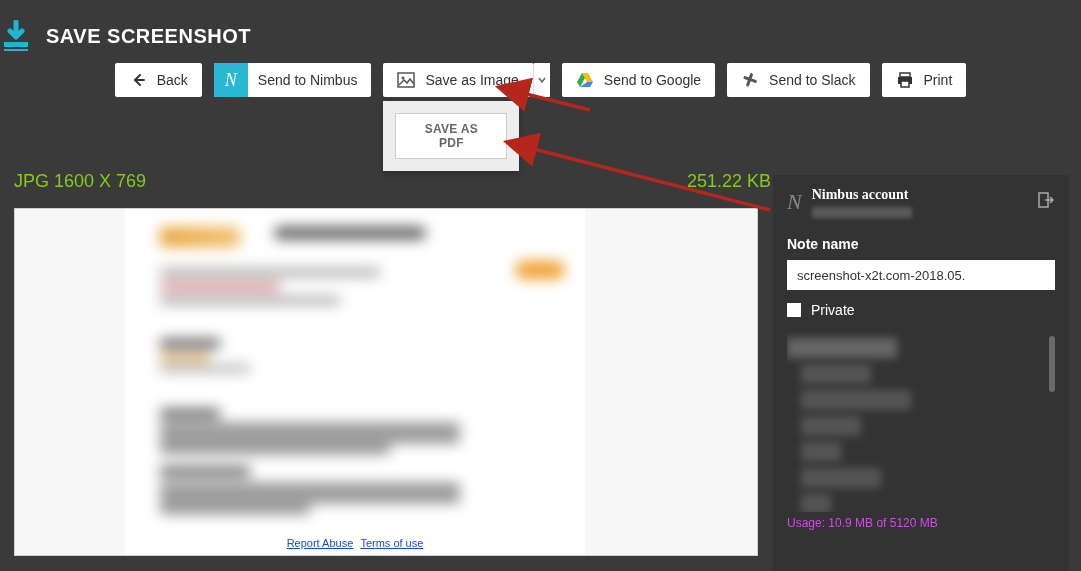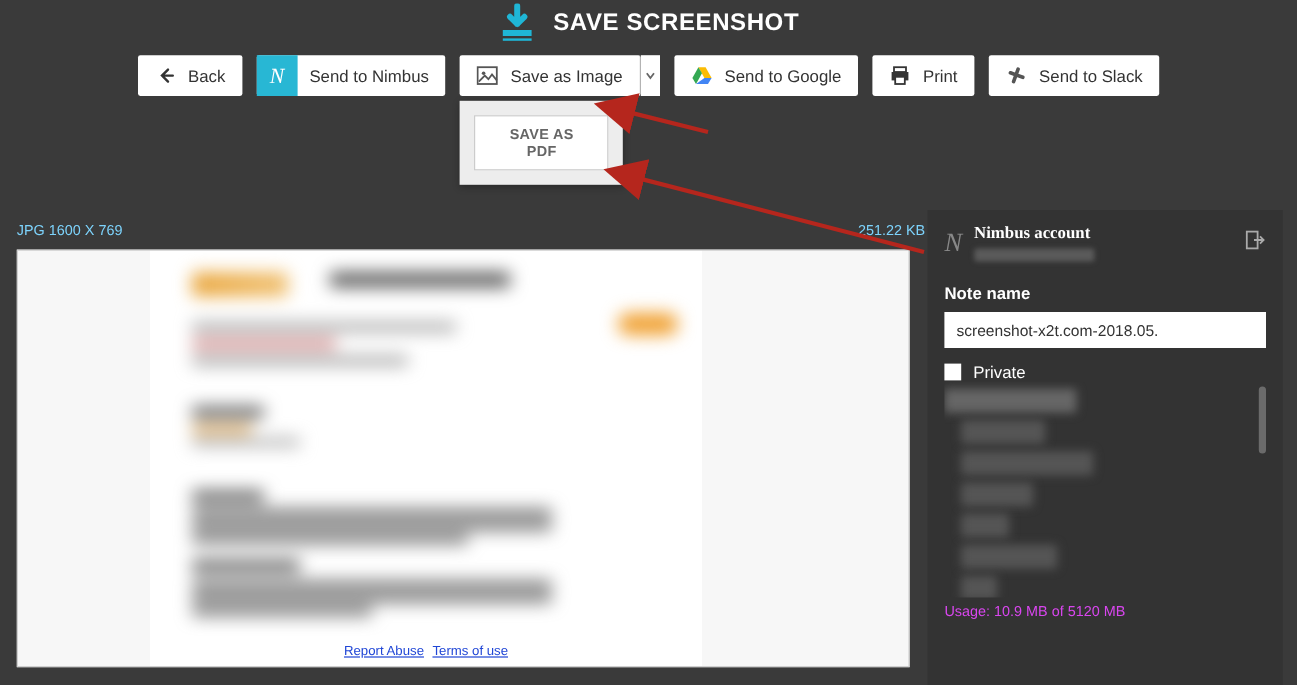--- a/index.html
+++ b/index.html
@@ -6,21 +6,21 @@
   html, body { width: 1081px; height: 571px; overflow: hidden; }
   body {
     background: #3a3a3a;
     font-family: -apple-system, BlinkMacSystemFont, "Segoe UI", Arial, sans-serif;
     font-size: 14px;
     color: #fff;
     position: relative;
   }
 
   
-  .header { text-align: center; padding-top: 3px; }
+  .header { padding-top: 20px; }
   .title-row { display: inline-flex; align-items: center; gap: 14px; }
   .dl-icon { width: 32px; height: 32px; position: relative; }
   .title { font-size: 20px; font-weight: 700; letter-spacing: 0.5px; }
 
   
   .toolbar { display: flex; justify-content: center; gap: 12px; margin-top: 8px; }
   .btn {
     background: #fff; color: #333; border: none;
     display: flex; align-items: center; gap: 10px;
     padding: 0 14px; height: 34px; font-size: 14px;
@@ -45,23 +45,23 @@
     width: 136px;
   }
   .dropdown-item{
     background:#fff; border:1px solid #ccc; padding:8px 20px;
     font-size:12px; font-weight:700; color:#666; letter-spacing:.3px;
     cursor:pointer; text-align:center;
   }
 
   
   .info-row{
-    position:absolute; top:185px; left:14px; right:310px;
+    position:absolute; top:171px; left:14px; right:310px;
     display:flex; justify-content:space-between;
-    font-size:12px; color:#7dd3fc; font-weight:500;
+    font-size:18px; color:#84cc16; font-weight:500;
   }
 
   
   .preview{
     position:absolute; top:208px; left:14px;
     width:744px; height:348px;
     background:#f7f7f7; border:1px solid #d0d0d0;
     overflow:hidden;
   }
   .preview-inner{
@@ -106,21 +106,21 @@
   .account-n{ color:#888; font-size:22px; font-style:italic; font-family:Georgia,serif; margin-top:2px;}
   .account-info{ flex:1;font-family:Liberation Serif, serif; }
   .account-title{ font-weight:700; font-size:14px; margin-bottom:4px;}
   .account-email{ width:100px; height:11px; background:#5a5a5a; border-radius:2px; filter:blur(2px);}
   .logout-icon{ color:#aaa; cursor:pointer; margin-top:4px;}
   .field-label{ font-size:14px; font-weight:700; margin-bottom:8px; }
   .note-input{
     width:100%; background:#fff; color:#333; border:none;
     height:30px; padding:0 10px; font-size:13px; margin-bottom:12px;
   }
-  .checkbox-row{ display:flex; align-items:center; gap:10px; }
+  .checkbox-row{ display:flex; align-items:center; gap:10px; margin-bottom:14px;}
   .checkbox{ width:14px; height:14px; background:#fff; cursor:pointer;}
   .folder-list{ position:relative; height:180px; overflow:hidden;}
   .folder-item{ height:20px; margin:6px 0 6px 14px; background:#555; border-radius:2px; filter:blur(4px);}
   .folder-item.root{ margin-left:0; background:#666; width:110px;}
   .folder-item.w1{width:70px;} .folder-item.w2{width:110px;} .folder-item.w3{width:60px;}
   .folder-item.w4{width:40px;} .folder-item.w5{width:80px;} .folder-item.w6{width:30px;}
   .scroll-thumb{ position:absolute; right:0; top:4px; width:6px; height:56px; background:#6b6b6b; border-radius:3px;}
   .usage{ font-size:12px; color:#d946ef; margin-top:4px;}
 
   
@@ -185,36 +185,36 @@
           <path d="M6 2 L1 11 L4 16 L9 7 Z" fill="#34a853"></path>
           <path d="M11 11 L17 11 L14 16 L4 16 Z" fill="#4285f4"></path>
         </svg>
     </span>
     <span>Send to Google</span>
   </button>
 
   <button class="btn">
     <span class="btn-icon">
       <svg width="18" height="18" viewBox="0 0 18 18">
+          <rect x="2" y="7" width="14" height="3" rx="1.5" fill="#555" transform="rotate(20 9 9)"></rect>
+          <rect x="2" y="7" width="14" height="3" rx="1.5" fill="#555" transform="rotate(-70 9 9)"></rect>
+        </svg>
+    </span>
+    <span>Send to Slack</span>
+  </button>
+
+  <button class="btn">
+    <span class="btn-icon">
+      <svg width="18" height="18" viewBox="0 0 18 18">
           <rect x="4" y="2" width="10" height="4" fill="none" stroke="#333" stroke-width="1.5"></rect>
           <rect x="2" y="6" width="14" height="7" fill="#333"></rect>
           <rect x="5" y="10" width="8" height="6" fill="#fff" stroke="#333" stroke-width="1.5"></rect>
         </svg>
     </span>
     <span>Print</span>
-  </button>
-
-  <button class="btn">
-    <span class="btn-icon">
-      <svg width="18" height="18" viewBox="0 0 18 18">
-          <rect x="2" y="7" width="14" height="3" rx="1.5" fill="#555" transform="rotate(20 9 9)"></rect>
-          <rect x="2" y="7" width="14" height="3" rx="1.5" fill="#555" transform="rotate(-70 9 9)"></rect>
-        </svg>
-    </span>
-    <span>Send to Slack</span>
   </button>
 </div>
 
 <div class="info-row">
   <span>JPG 1600 X 769</span>
   <span>251.22 KB</span>
 </div>
 
 <div class="preview">
   <div class="preview-inner">

